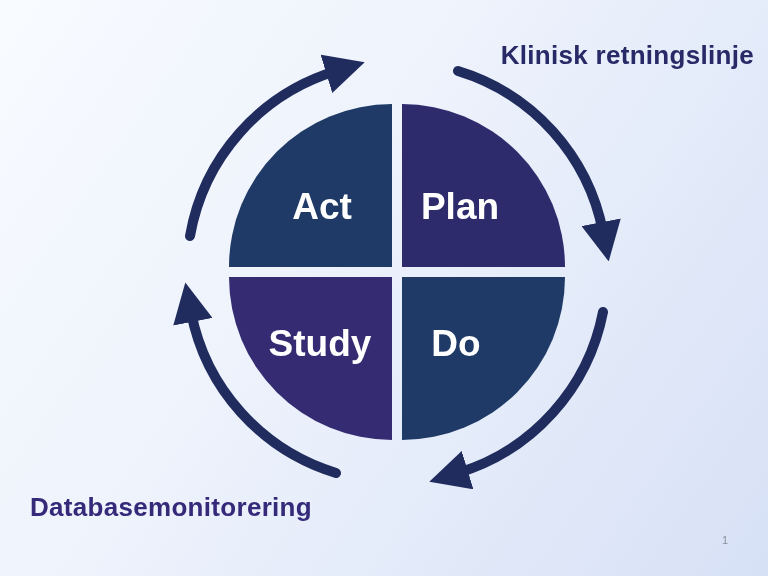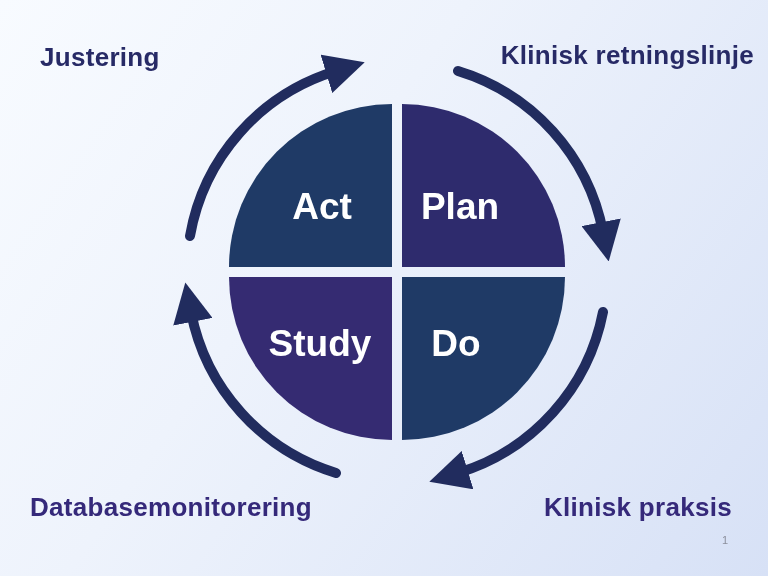--- a/index.html
+++ b/index.html
@@ -51,24 +51,22 @@
     top: 534px;
     font-size: 11px;
     color: #8b8f9c;
   }
 </style>
 </head>
 <body>
 
 <div class="slide">
 
-  <div class="label label-tl">Justering</div>
   <div class="label label-tr">Klinisk retningslinje</div>
   <div class="label label-bl">Databasemonitorering</div>
-  <div class="label label-br">Klinisk praksis</div>
 
   <svg class="diagram" width="768" height="576" viewBox="0 0 768 576">
     <defs>
       <marker id="arrowhead" viewBox="0 0 10 10" refX="2.5" refY="5" markerWidth="4" markerHeight="4" orient="auto">
         <path d="M 0 0 L 10 5 L 0 10 z" fill="#212c5e"></path>
       </marker>
     </defs>
 
     <path d="M 392 267 L 229 267 A 163 163 0 0 1 392 104 Z" fill="#1f3a66"></path>
 

